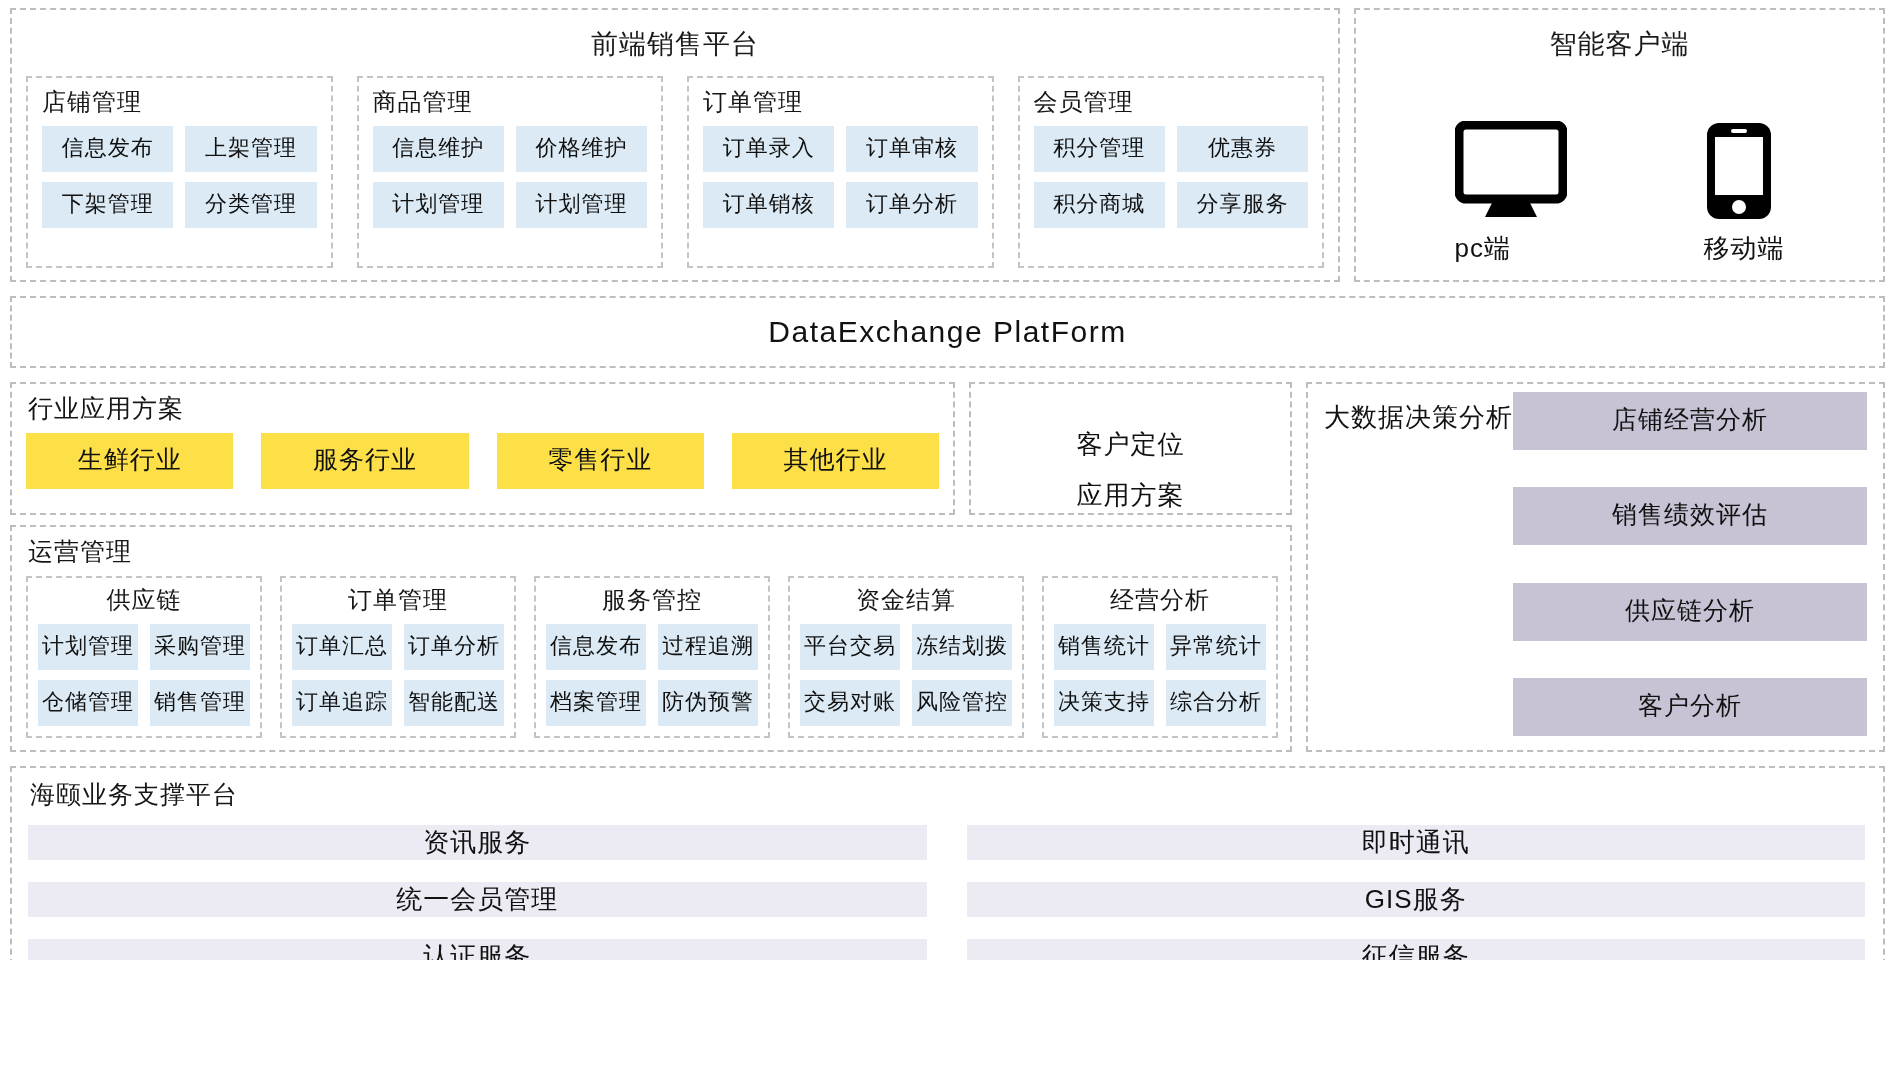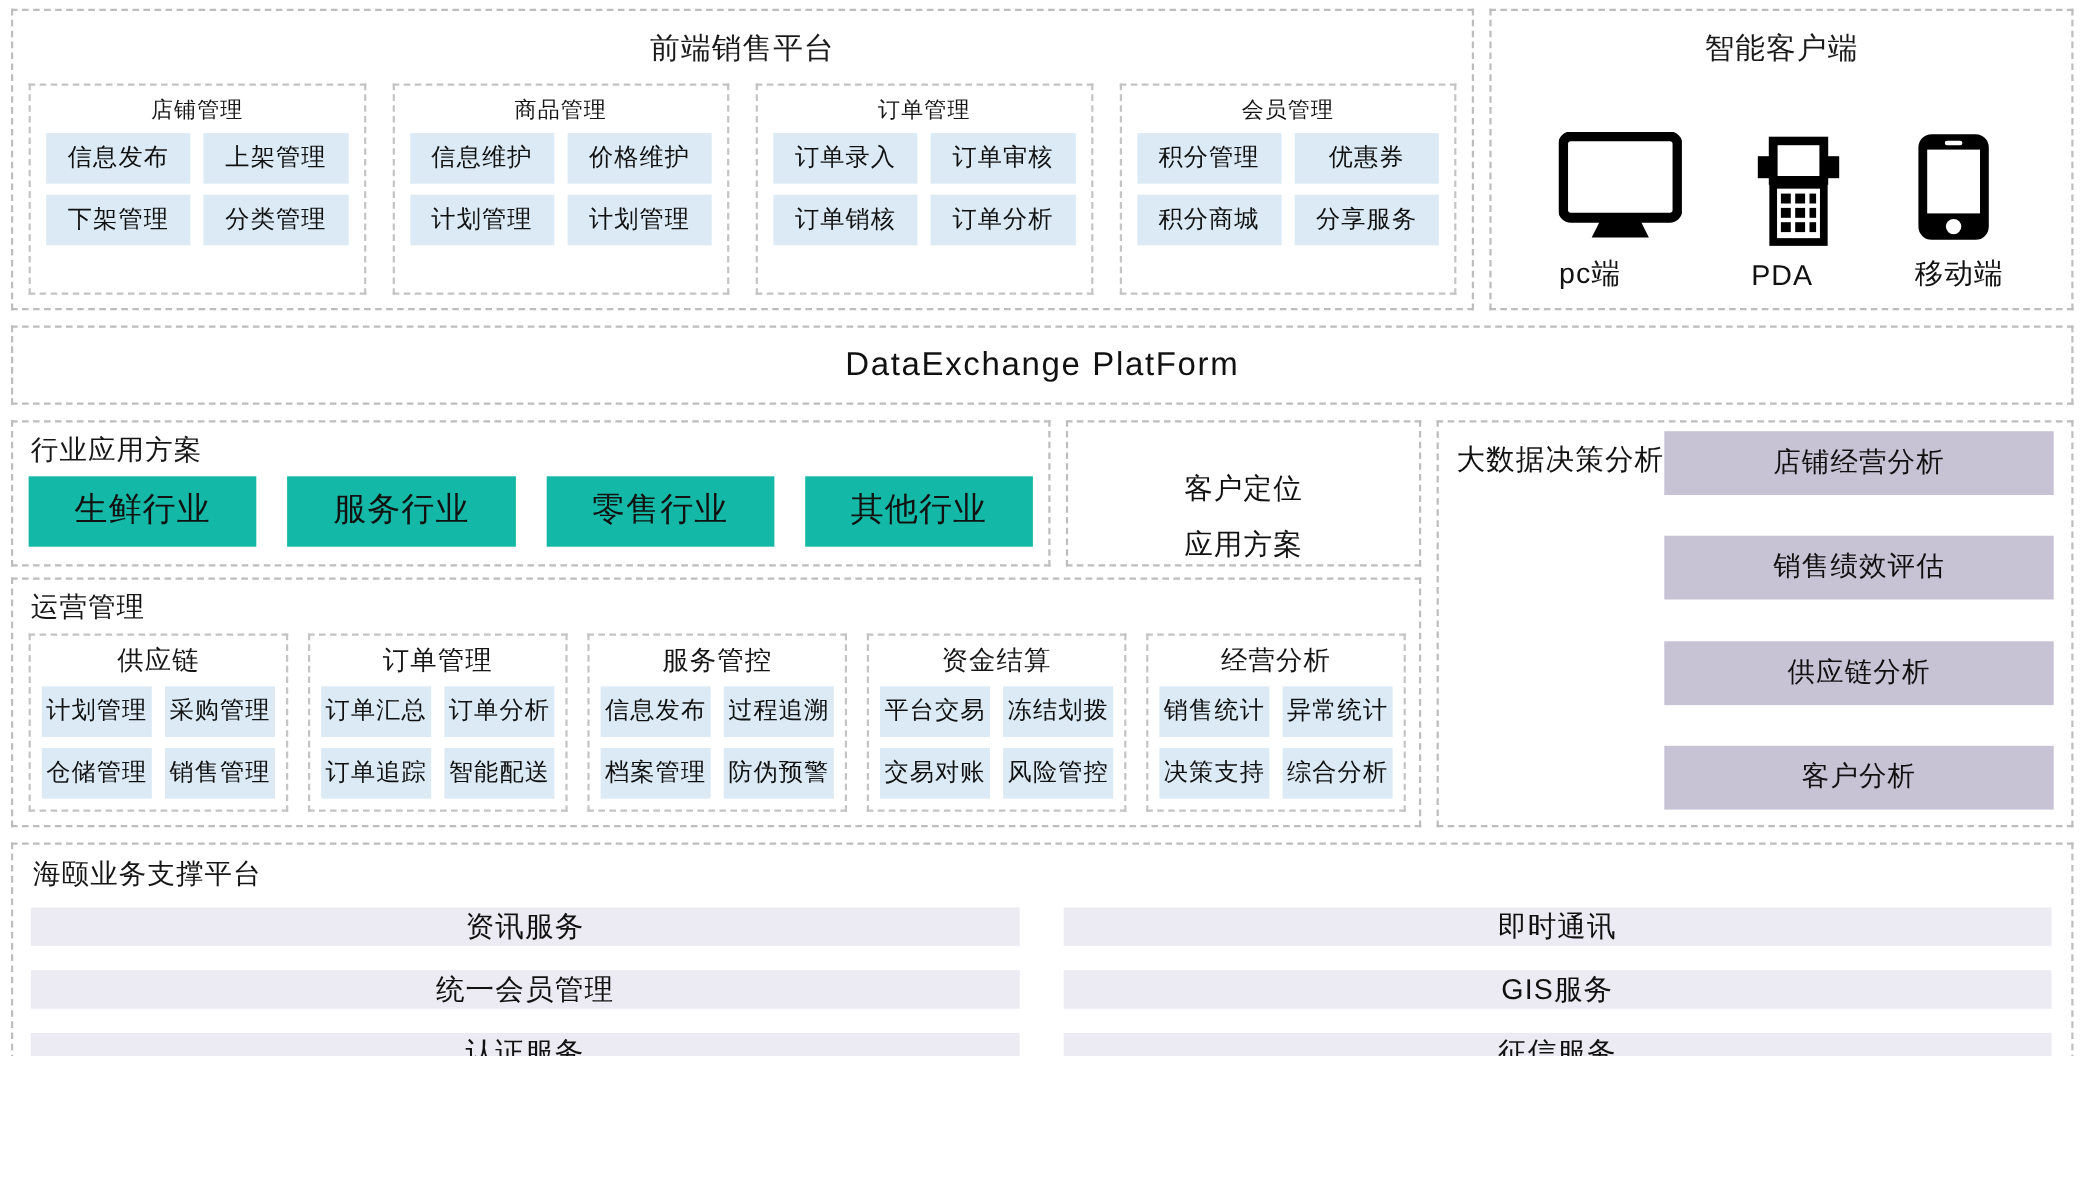--- a/index.html
+++ b/index.html
@@ -47,25 +47,24 @@
     flex: 1;
   }
   .front-col {
     flex: 1;
     border: 2px dashed #c4c4c4;
     padding: 8px 14px 10px 14px;
     display: flex;
     flex-direction: column;
   }
   .front-col-title {
-    font-size: 20px;
+    font-size: 24px;
     color: #161616;
     margin-bottom: 8px;
     letter-spacing: 1px;
-    text-align: center;
   }
   .tile-grid {
     display: grid;
     grid-template-columns: 1fr 1fr;
     gap: 10px 12px;
   }
   .tile-blue {
     background: #dbeaf4;
     color: #111;
     font-size: 22px;
@@ -146,22 +145,22 @@
     letter-spacing: 1px;
   }
   .industry-row {
     display: flex;
     gap: 28px;
     flex: 1;
     align-items: flex-start;
   }
   .industry-tile {
     flex: 1;
-    background: #14b8a6;
-    font-size: 30px;
+    background: #fde047;
+    font-size: 25px;
     color: #111;
     text-align: center;
     padding: 10px 0 13px 0;
     letter-spacing: 1px;
   }
   .customer-panel {
     flex: 1;
     display: flex;
     flex-direction: column;
     align-items: center;
@@ -316,40 +315,20 @@
         <div class="device">
           <span>
             <svg width="112" height="100" viewBox="0 0 112 100">
               <rect x="4" y="4" width="104" height="74" rx="7" fill="none" stroke="#000" stroke-width="9"></rect>
               <path d="M38 80 L74 80 L82 96 L30 96 Z" fill="#000"></path>
             </svg>
           </span>
           <span class="device-label">pc端</span>
         </div>
 
-        <div class="device">
-          <span>
-            <svg width="86" height="100" viewBox="0 0 86 100">
-              <rect x="20" y="4" width="46" height="36" fill="none" stroke="#000" stroke-width="8"></rect>
-              <rect x="6" y="18" width="12" height="20" fill="#000"></rect>
-              <rect x="68" y="18" width="12" height="20" fill="#000"></rect>
-              <rect x="20" y="44" width="46" height="52" fill="none" stroke="#000" stroke-width="7"></rect>
-              <rect x="27" y="52" width="9" height="9" fill="#000"></rect>
-              <rect x="40" y="52" width="9" height="9" fill="#000"></rect>
-              <rect x="53" y="52" width="6" height="9" fill="#000"></rect>
-              <rect x="27" y="65" width="9" height="9" fill="#000"></rect>
-              <rect x="40" y="65" width="9" height="9" fill="#000"></rect>
-              <rect x="53" y="65" width="6" height="9" fill="#000"></rect>
-              <rect x="27" y="78" width="9" height="9" fill="#000"></rect>
-              <rect x="40" y="78" width="9" height="9" fill="#000"></rect>
-              <rect x="53" y="78" width="6" height="9" fill="#000"></rect>
-            </svg>
-          </span>
-          <span class="device-label">PDA</span>
-        </div>
 
         <div class="device">
           <span>
             <svg width="70" height="100" viewBox="0 0 70 100">
               <rect x="3" y="2" width="64" height="96" rx="12" fill="#000"></rect>
               <rect x="11" y="16" width="48" height="58" fill="#fff"></rect>
               <rect x="27" y="8" width="16" height="4" rx="2" fill="#fff"></rect>
               <circle cx="35" cy="86" r="7" fill="#fff"></circle>
             </svg>
           </span>

